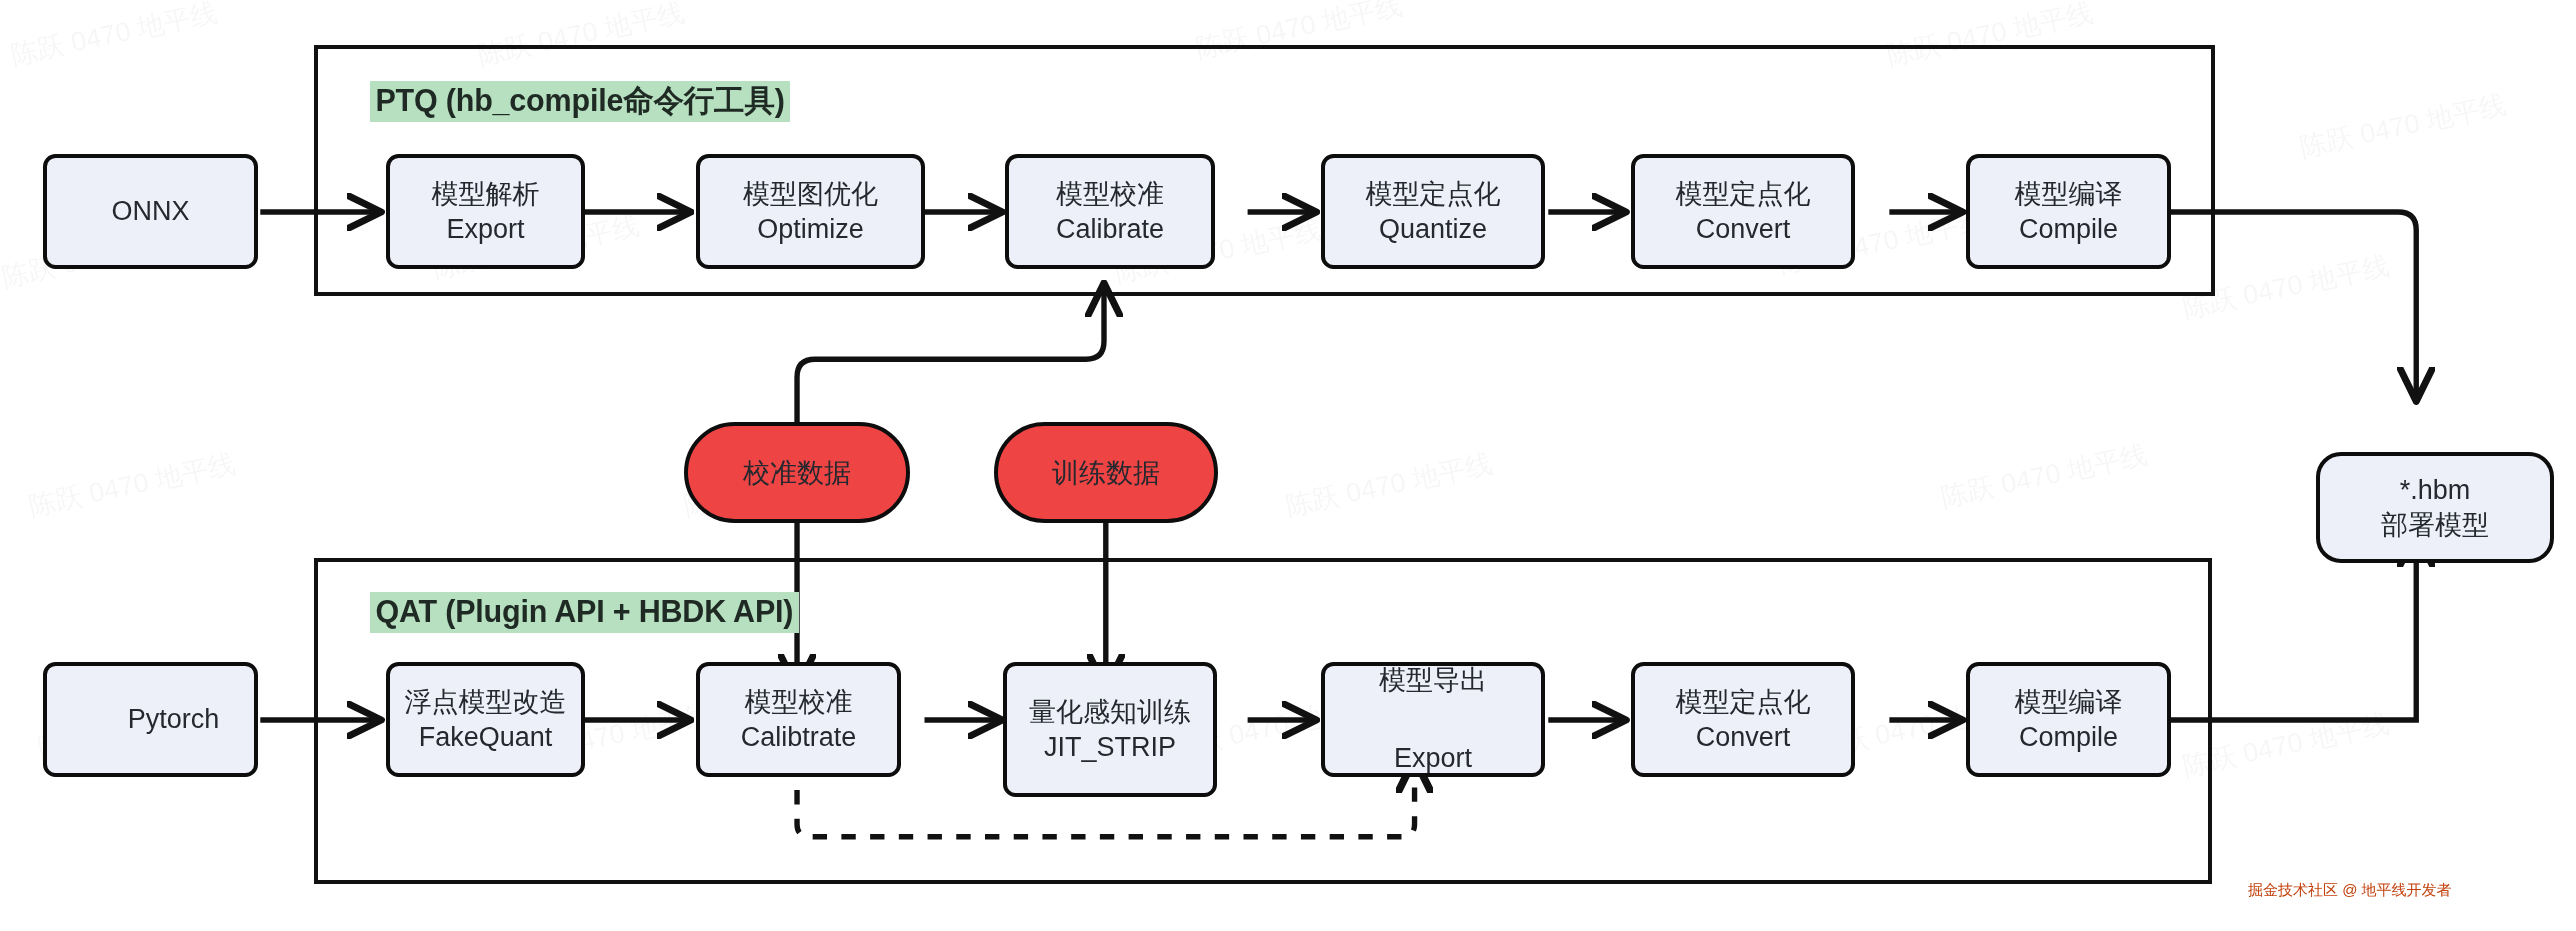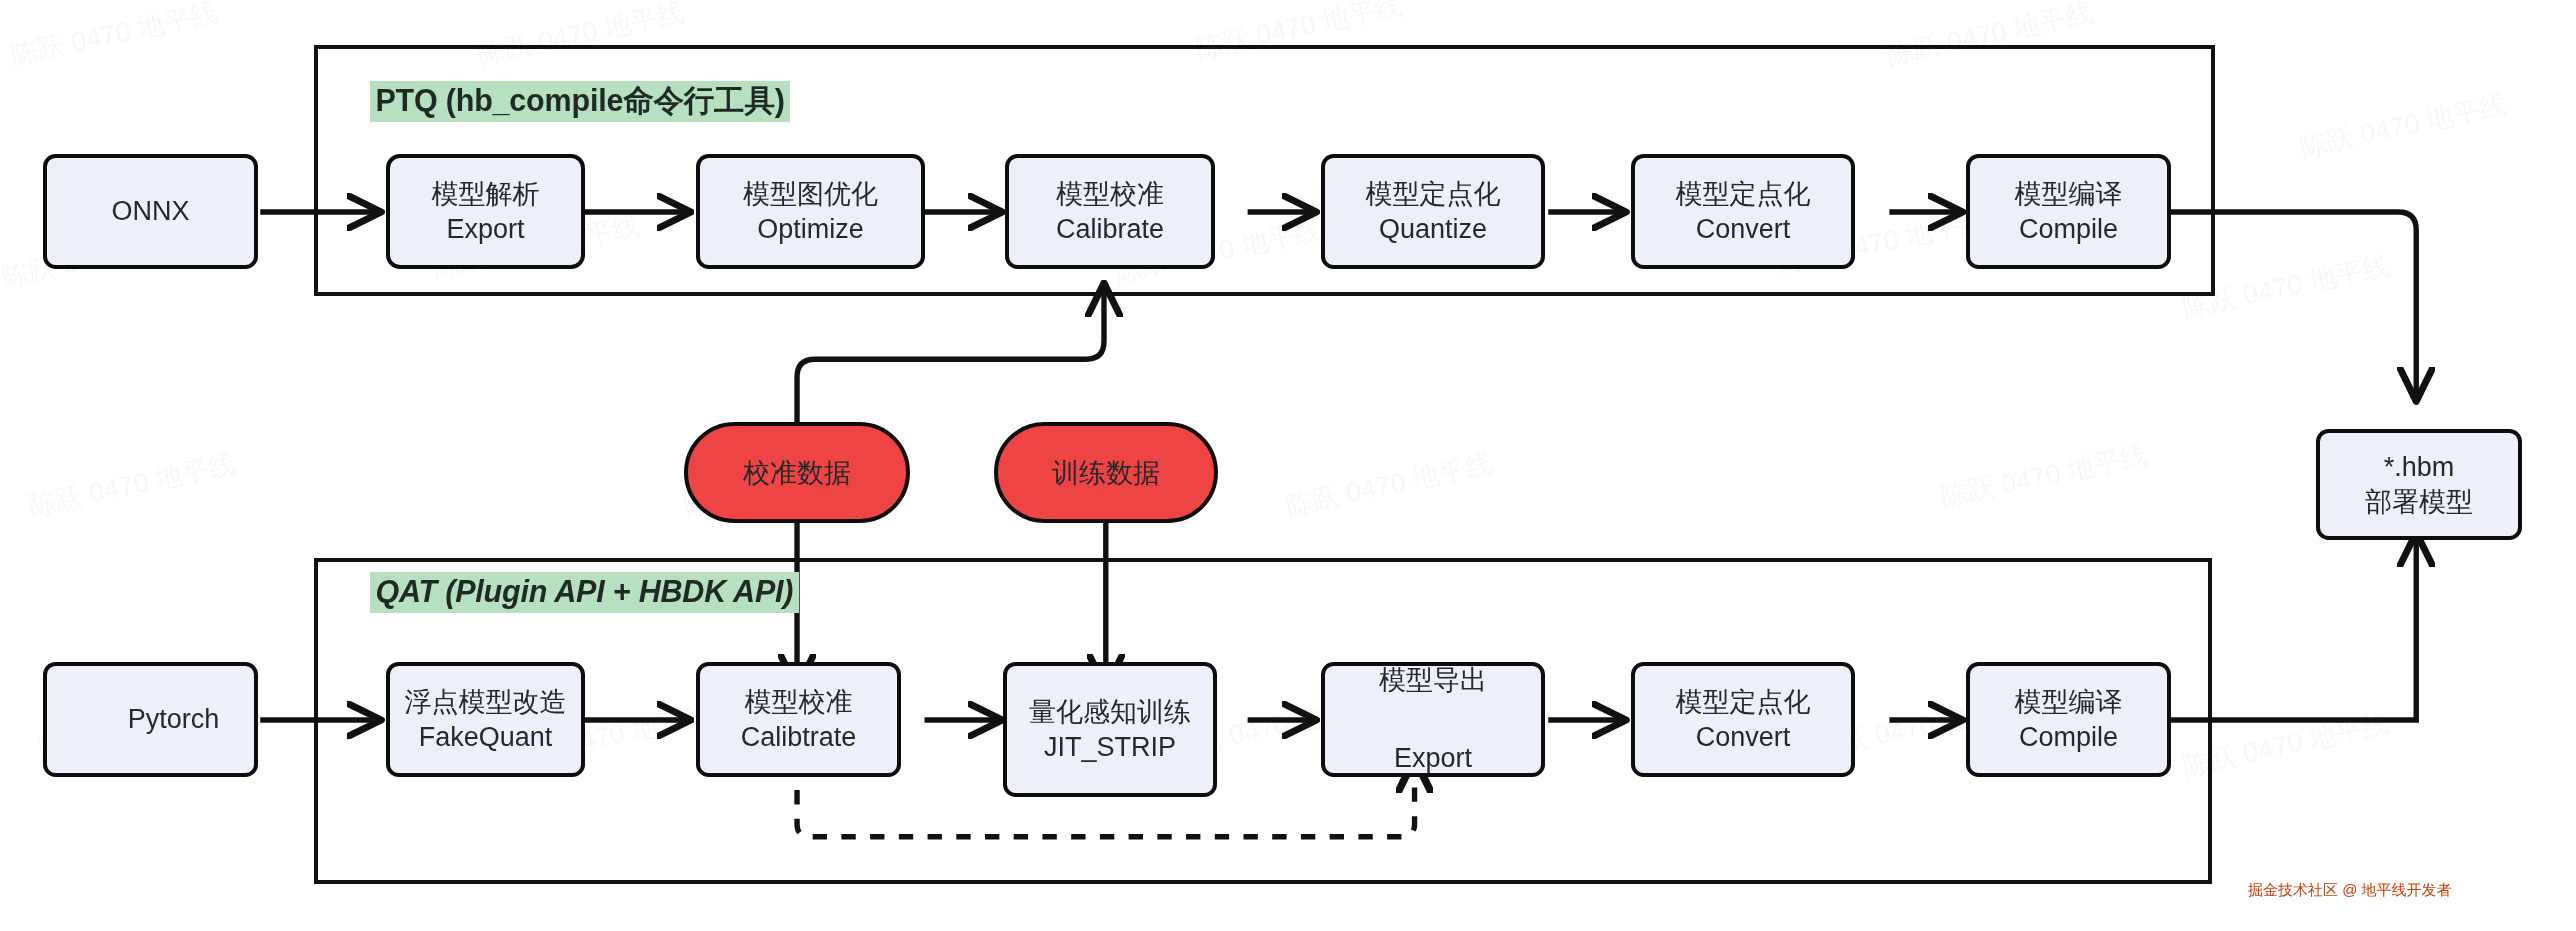--- a/index.html
+++ b/index.html
@@ -153,30 +153,30 @@
 
       <line x1="888" y1="582" x2="888" y2="760" marker-end="url(#arrow)"></line>
 
       <line x1="1232" y1="582" x2="1232" y2="760" marker-end="url(#arrow)"></line>
     </g>
 
     <path d="M 888 848 L 888 918 Q 888 932 902 932 L 1562 932 Q 1576 932 1576 918 L 1576 852" fill="none" stroke="#111111" stroke-width="6" stroke-dasharray="16 16" stroke-linecap="butt" marker-end="url(#arrowdash)"></path>
   </svg>
 
   <div class="group-title" style="left:370px; top:81px;">PTQ (hb_compile命令行工具)</div>
-  <div class="group-title" style="left:370px; top:572px;font-style:italic;">QAT (Plugin API + HBDK API)</div>
+  <div class="group-title" style="left:370px; top:592px;">QAT (Plugin API + HBDK API)</div>
 
   <div class="node" style="left:43px; top:154px; width:215px; height:115px;align-items:center;">
     <span class="ln">ONNX</span>
   </div>
   <div class="node" style="left:43px; top:662px; width:215px; height:115px;padding-left:46px;">
     <span class="ln">Pytorch</span>
   </div>
 
-  <div class="node" style="left:386px; top:154px; width:199px; height:115px;border-radius:14px;">
+  <div class="node" style="left:386px; top:154px; width:199px; height:115px;">
     <span class="ln">模型解析</span>
     <span class="ln">Export</span>
   </div>
   <div class="node" style="left:696px; top:154px; width:229px; height:115px;">
     <span class="ln">模型图优化</span>
     <span class="ln">Optimize</span>
   </div>
   <div class="node" style="left:1005px; top:154px; width:210px; height:115px;">
     <span class="ln">模型校准</span>
     <span class="ln">Calibrate</span>
@@ -219,21 +219,21 @@
   </div>
   <div class="node" style="left:1631px; top:662px; width:224px; height:115px;">
     <span class="ln">模型定点化</span>
     <span class="ln">Convert</span>
   </div>
   <div class="node" style="left:1966px; top:662px; width:205px; height:115px;">
     <span class="ln">模型编译</span>
     <span class="ln">Compile</span>
   </div>
 
-  <div class="node" style="left:2316px; top:429px; width:206px; height:111px;">
+  <div class="node" style="left:2316px; top:452px; width:238px; height:111px;border-radius:25px;">
     <span class="ln">*.hbm</span>
     <span class="ln">部署模型</span>
   </div>
 
   <div class="footer" style="left:2248px; top:881px;">掘金技术社区 @ 地平线开发者</div>
 
 </div>
 
 
 </body></html>

